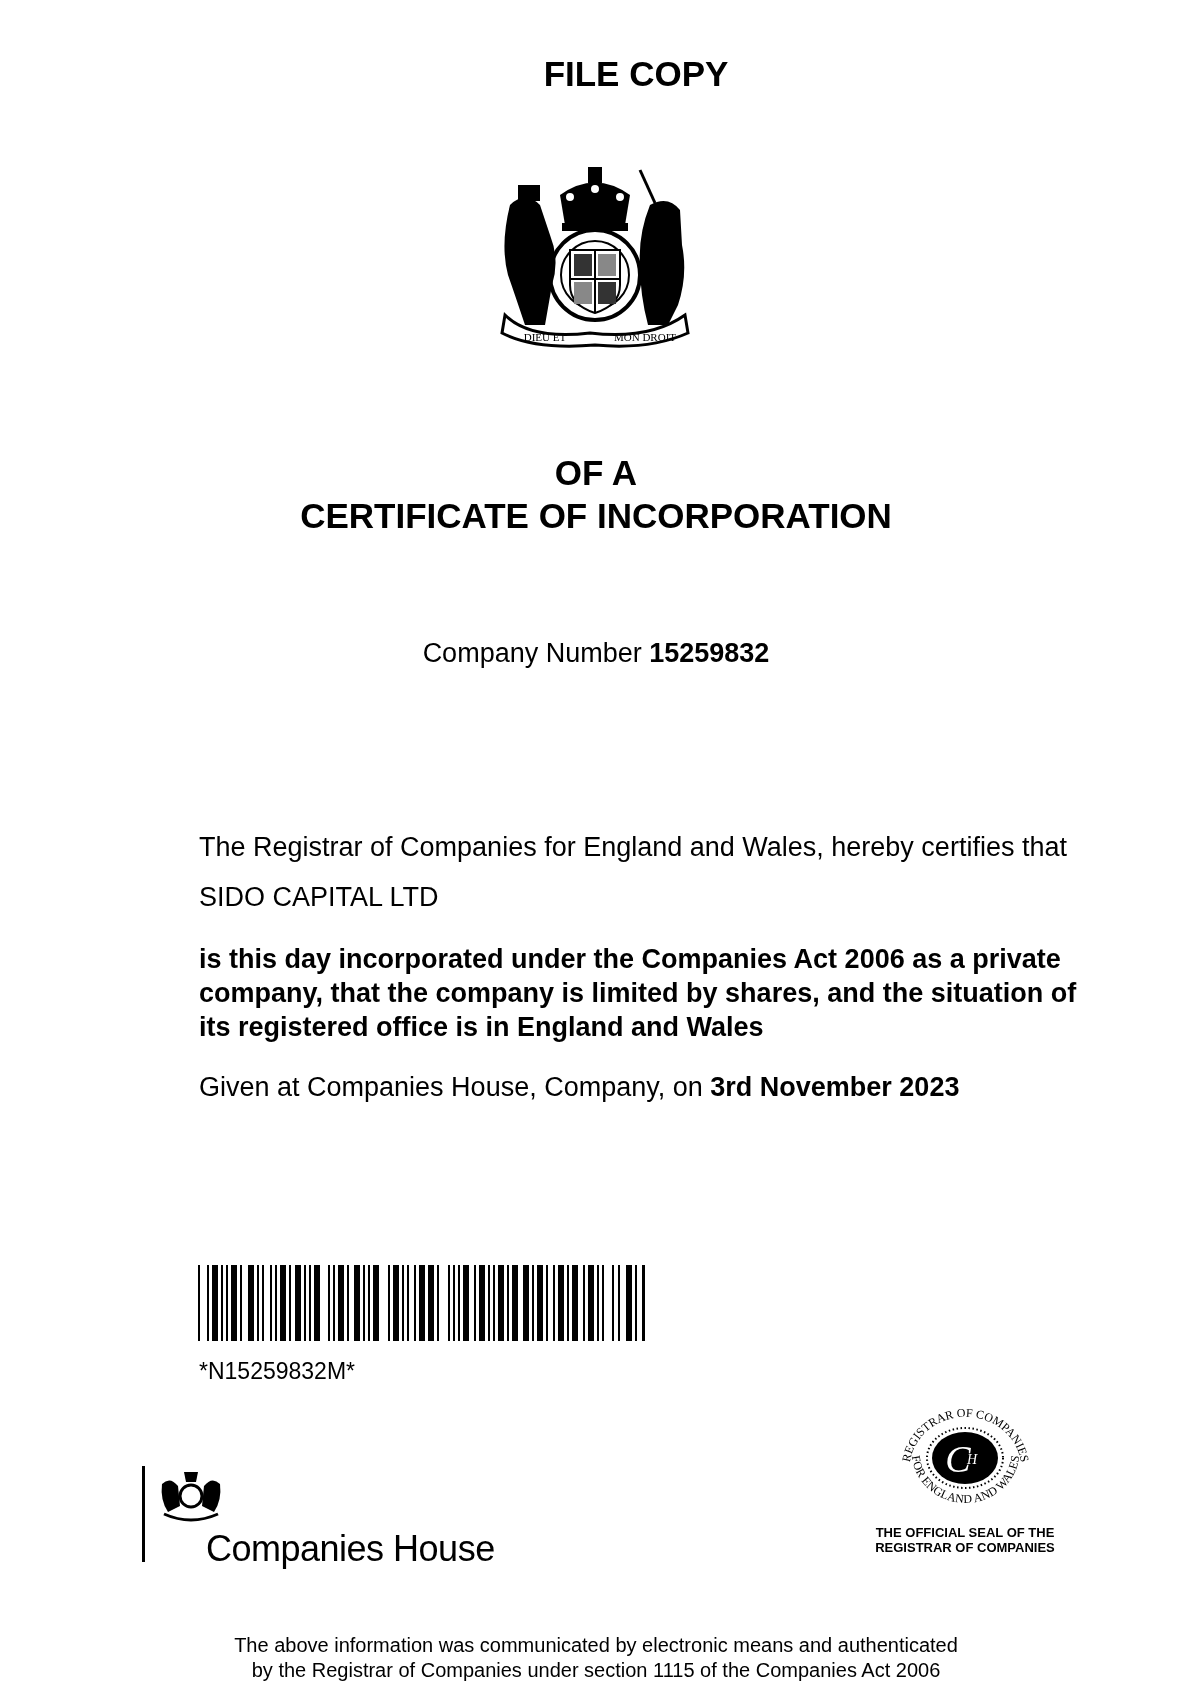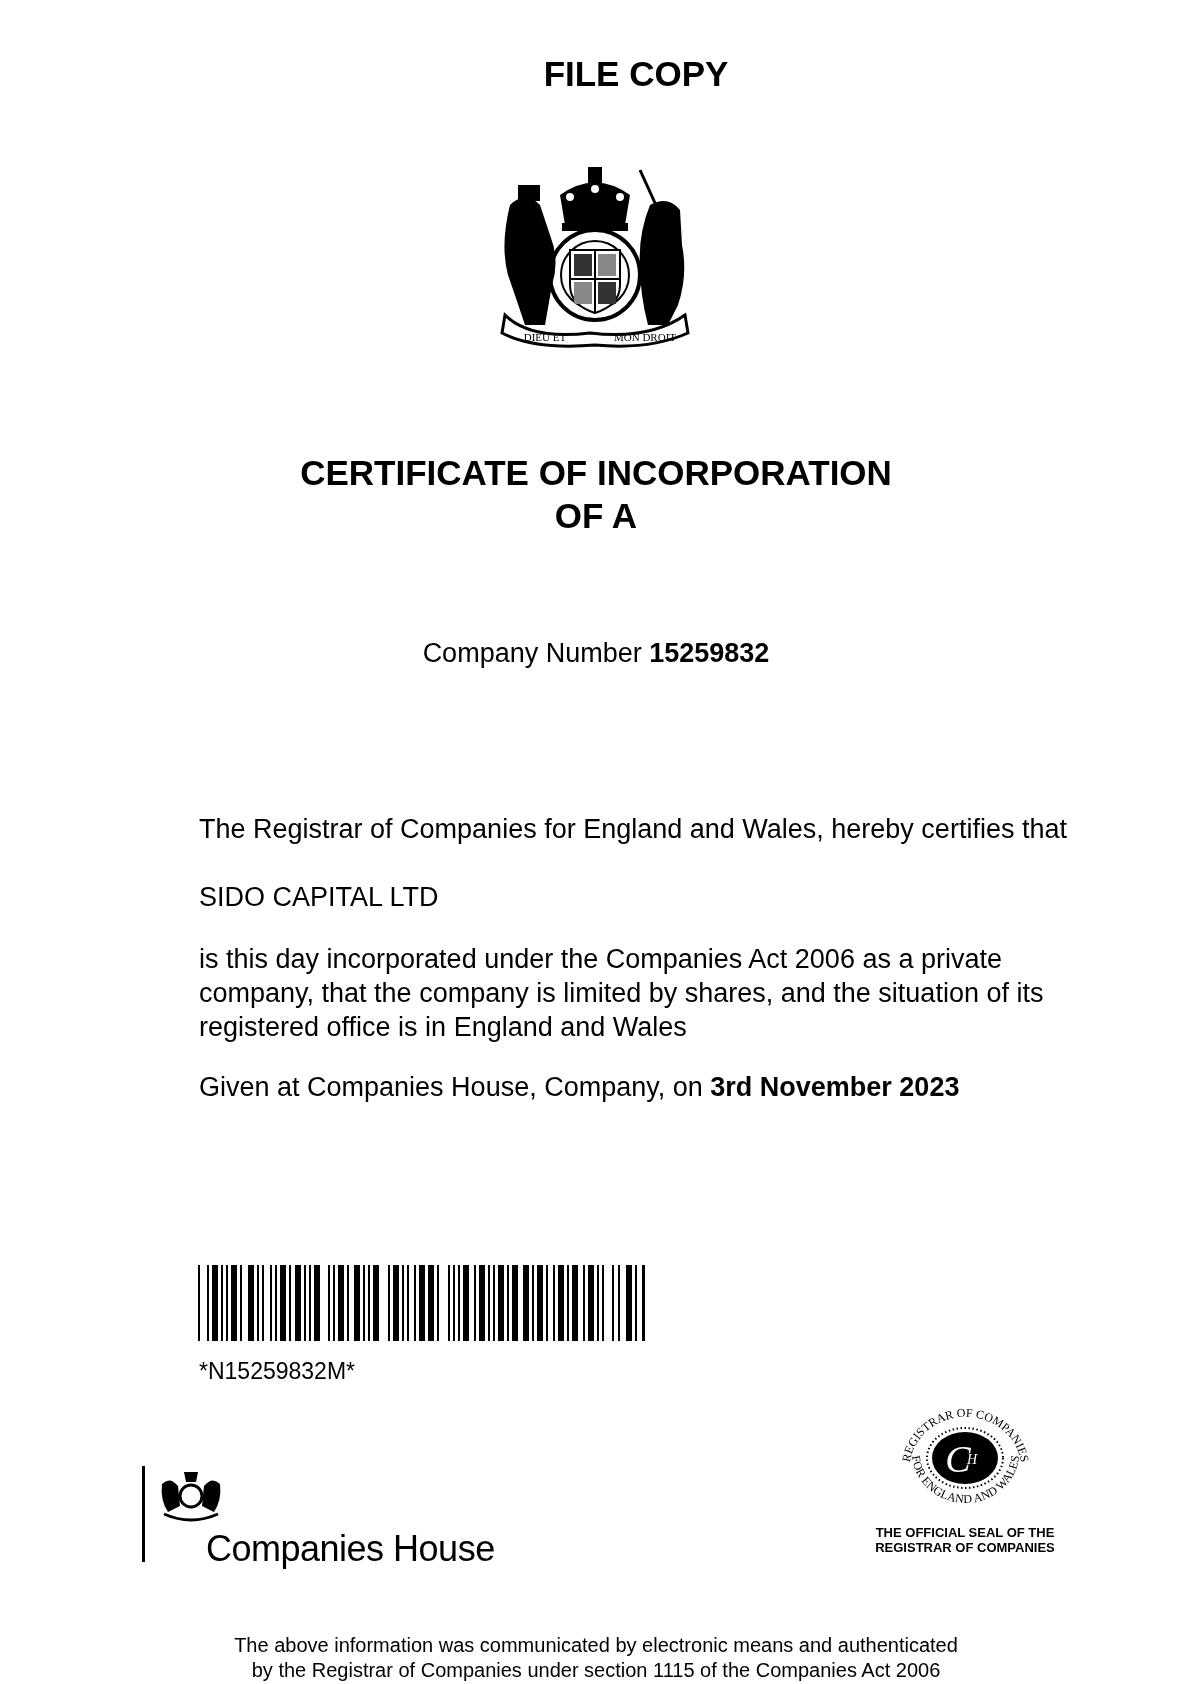--- a/index.html
+++ b/index.html
@@ -6,23 +6,23 @@
     body { width: 1192px; height: 1684px; position: relative; overflow: hidden;
       font-family: "Liberation Sans", sans-serif; color: #000; }
     .abs { position: absolute; }
     .center { left: 0; width: 1192px; text-align: center; }
     #file-copy { top: 54px; font-size: 35px; font-weight: bold; padding-left: 40px; }
     #crest { left: 490px; top: 165px; width: 210px; height: 185px; }
     .title-line { font-size: 35px; font-weight: bold; line-height: 43px; }
     #title { top: 451px; }
     #company-number { top: 638px; font-size: 27px; }
     .body-text { left: 199px; width: 900px; font-size: 27px; line-height: 34px; }
-    #para1 { top: 812px; }
+    #para1 { top: 830px; }
     #company-name { top: 880px; font-weight: normal; }
-    #para2 { top: 942px; }
+    #para2 { top: 942px; font-weight: bold; }
     #given { top: 1070px; }
     #barcode { left: 198px; top: 1265px; width: 448px; height: 76px; }
     #barcode-text { left: 199px; top: 1358px; font-size: 23px; }
     #ch-bar { left: 142px; top: 1466px; width: 3px; height: 96px; background: #000; }
     #ch-crest { left: 158px; top: 1468px; width: 66px; height: 56px; }
     #ch-text { left: 158px; top: 1528px; font-size: 36px; letter-spacing: -0.5px; margin-left: 48px; }
     #seal { left: 898px; top: 1400px; width: 135px; height: 118px; }
     #seal-caption { left: 860px; width: 210px; top: 1525px; text-align: center;
       font-size: 13px; font-weight: bold; line-height: 15px; }
     #footer { top: 1633px; font-size: 20px; line-height: 25px; }
@@ -56,22 +56,22 @@
 
   <path d="M160 40 Q178 30 190 45 L192 80 Q198 110 188 140 L178 160 L158 160 Q150 130 150 100 Q148 70 160 40 Z" fill="#000"></path>
   <line x1="165" y1="38" x2="150" y2="5" stroke="#000" stroke-width="3"></line>
 
   <path d="M15 150 Q40 175 100 168 Q160 175 195 150 L198 168 Q160 185 105 180 Q45 185 12 168 Z" fill="#fff" stroke="#000" stroke-width="3"></path>
   <text x="55" y="176" font-size="11" font-family="Liberation Serif, serif" text-anchor="middle">DIEU ET</text>
   <text x="155" y="176" font-size="11" font-family="Liberation Serif, serif" text-anchor="middle">MON DROIT</text>
 </svg>
 
 <div id="title" class="abs center">
+  <div class="title-line">OF A</div>
   <div class="title-line">CERTIFICATE OF INCORPORATION</div>
-  <div class="title-line">OF A</div>
 </div>
 
 <div id="company-number" class="abs center">
   <span>Company Number</span>
   <b>15259832</b>
 </div>
 
 <div id="para1" class="abs body-text">The Registrar of Companies for England and Wales, hereby certifies that</div>
 <div id="company-name" class="abs body-text">SIDO CAPITAL LTD</div>
 <div id="para2" class="abs body-text">is this day incorporated under the Companies Act 2006 as a private company, that the company is limited by shares, and the situation of its registered office is in England and Wales</div>

